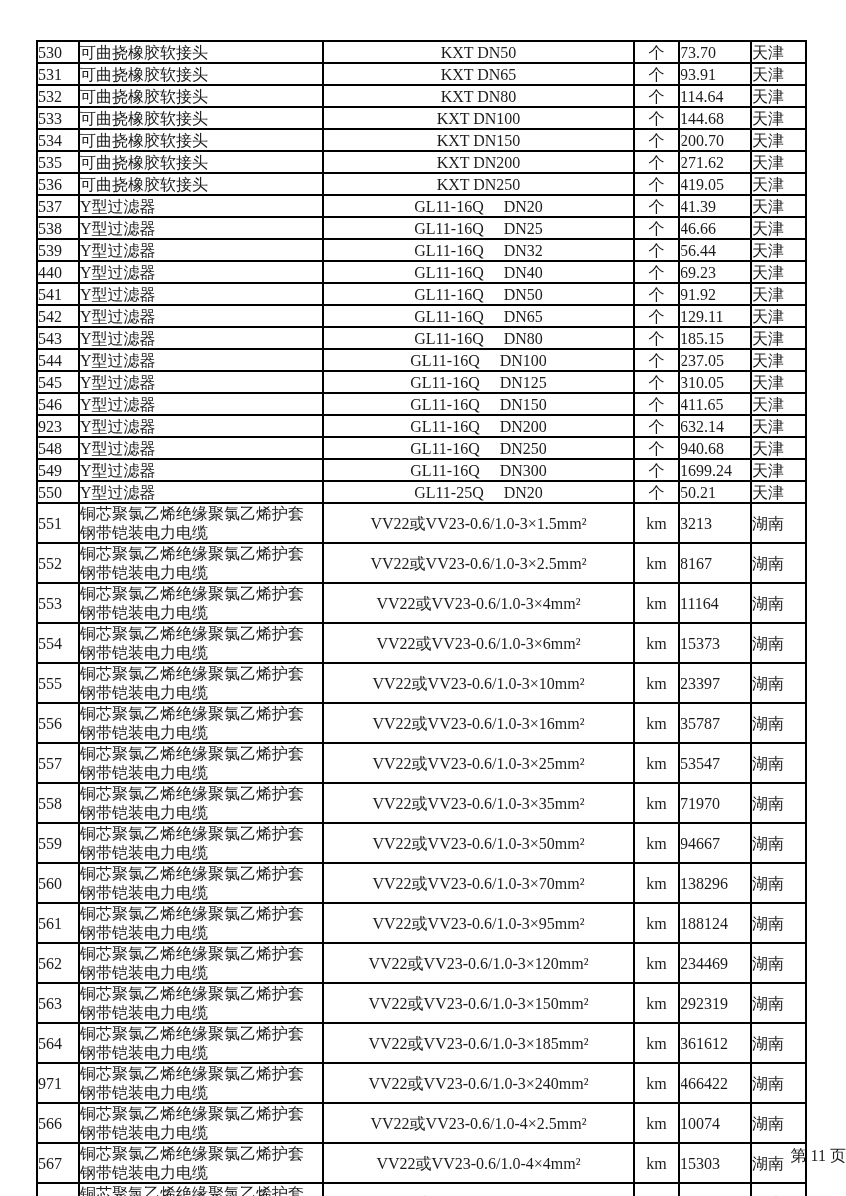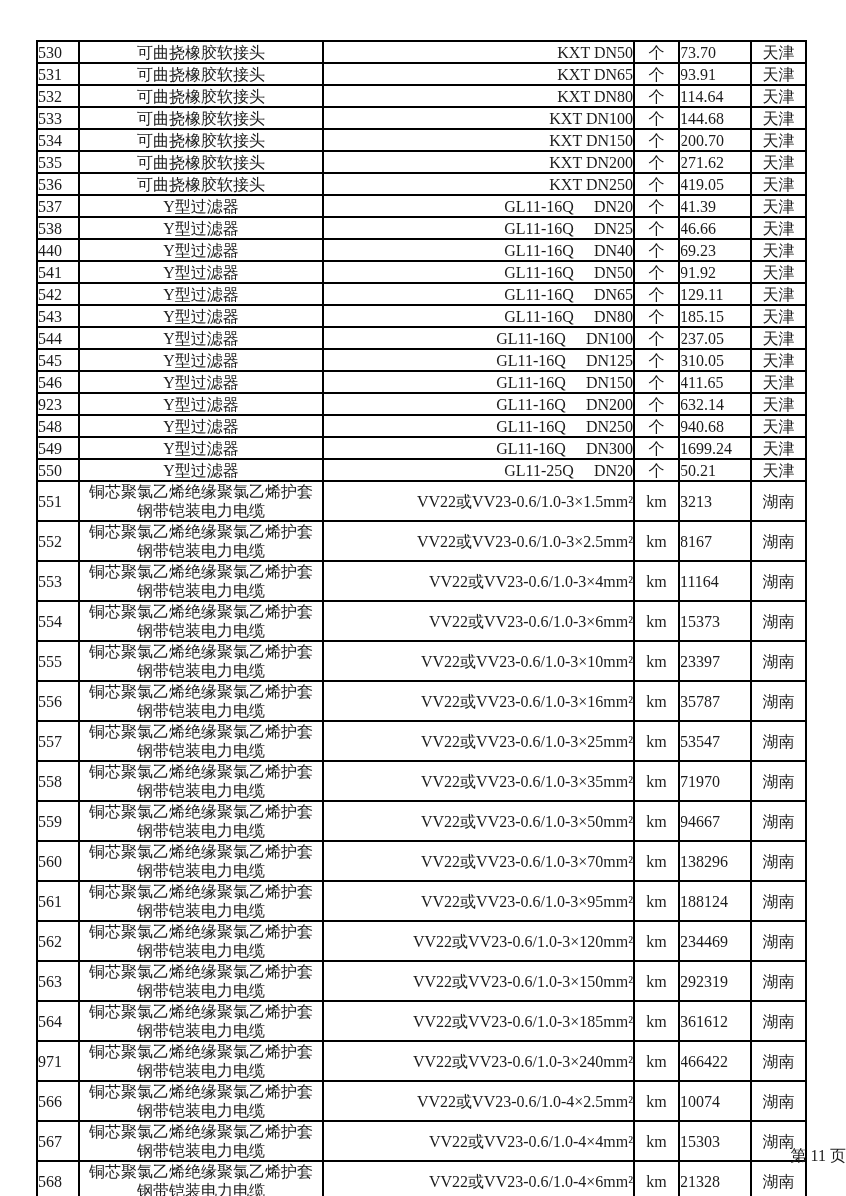--- a/index.html
+++ b/index.html
@@ -28,25 +28,25 @@
     border: 2px solid #000000;
     font-size: 16px;
     line-height: 19px;
     padding: 0;
     overflow: hidden;
     vertical-align: middle;
   }
   tr.row-single { height: 22px; }
   tr.row-double { height: 38px; }
   td.col-no     { padding-left: 5px; text-align: left; }
-  td.col-name   { padding-left: 6px; text-align: center; white-space: pre-line; }
-  td.col-spec   { padding-left: 5px; text-align: right; white-space: pre-wrap; }
+  td.col-name   { padding-left: 6px; text-align: left; white-space: pre-line; }
+  td.col-spec   { padding-left: 5px; text-align: center; white-space: pre-wrap; }
   td.col-unit   { text-align: center; }
   td.col-price  { padding-left: 5px; text-align: left; border-radius: 9px; }
-  td.col-region { text-align: center; }
+  td.col-region { text-align: left; }
   .page-footer {
     position: absolute;
     left: 0;
     top: 1146px;
     width: 846px;
     text-align: right;
     font-size: 16px;
     color: #1c1c1c;
   }
 </style>
@@ -131,20 +131,28 @@
         </tr>
         <tr class="row-single">
           <td class="col-no">538</td>
           <td class="col-name">Y型过滤器</td>
           <td class="col-spec">GL11-16Q     DN25</td>
           <td class="col-unit">个</td>
           <td class="col-price">46.66</td>
           <td class="col-region">天津</td>
         </tr>
         <tr class="row-single">
+          <td class="col-no">539</td>
+          <td class="col-name">Y型过滤器</td>
+          <td class="col-spec">GL11-16Q     DN32</td>
+          <td class="col-unit">个</td>
+          <td class="col-price">56.44</td>
+          <td class="col-region">天津</td>
+        </tr>
+        <tr class="row-single">
           <td class="col-no">440</td>
           <td class="col-name">Y型过滤器</td>
           <td class="col-spec">GL11-16Q     DN40</td>
           <td class="col-unit">个</td>
           <td class="col-price">69.23</td>
           <td class="col-region">天津</td>
         </tr>
         <tr class="row-single">
           <td class="col-no">541</td>
           <td class="col-name">Y型过滤器</td>

